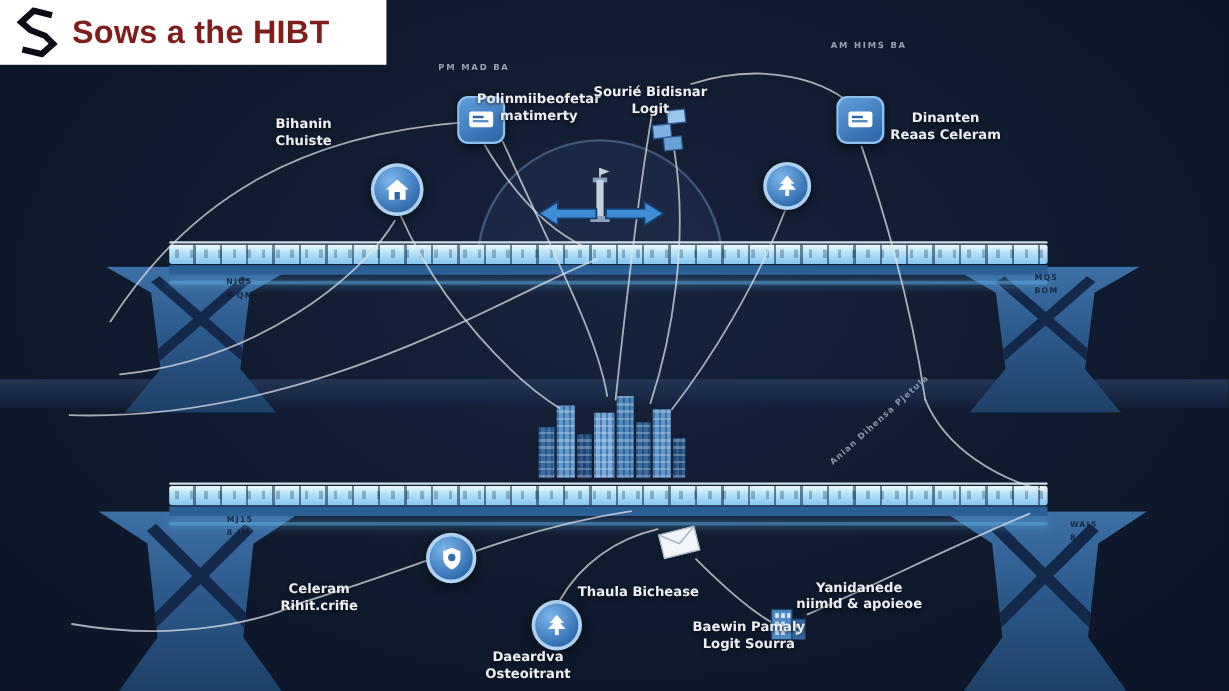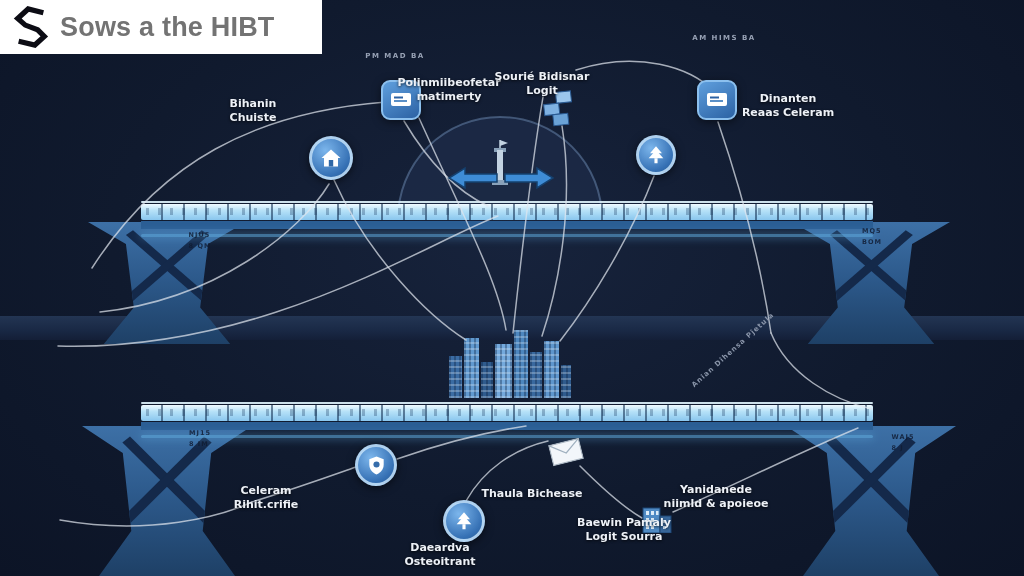--- a/index.html
+++ b/index.html
@@ -2,21 +2,21 @@
 <html><head>
 <meta charset="utf-8">
 <style>
   html,body{margin:0;padding:0;background:#0d1526;}
   .stage{position:relative;width:1024px;height:576px;overflow:hidden;
          background:radial-gradient(ellipse at 50% 42%, #17233c 0%, #101a2e 55%, #0c1426 100%);
          font-family:"DejaVu Sans", sans-serif;}
   
   .header{position:absolute;left:0;top:0;width:322px;height:54px;background:#ffffff;
           display:flex;align-items:center;gap:10px;padding-left:12px;box-sizing:border-box;}
-  .brand{font-family:"Liberation Sans", sans-serif;font-weight:bold;font-size:27px;color:#737373;letter-spacing:.2px;white-space:nowrap;}
+  .brand{font-family:"Liberation Sans", sans-serif;font-weight:bold;font-size:27px;color:#7f1d1d;letter-spacing:.2px;white-space:nowrap;}
   
   .band{position:absolute;left:0;top:316px;width:1024px;height:24px;
         background:linear-gradient(180deg,#253857 0%,#1a2a47 60%,#141f38 100%);opacity:.9;}
   
   .pier{position:absolute;background:linear-gradient(180deg,#3d70a6 0%,#2d5a8c 45%,#1e4066 100%);
         clip-path:polygon(0% 0%,100% 0%,76% 18%,71% 70%,90% 100%,10% 100%,29% 70%,24% 18%);}
   .brace{position:absolute;left:20%;top:6%;width:60%;height:60%;}
   
   .bridge{position:absolute;left:141px;width:732px;}
   .b-top{height:2px;background:rgba(226,246,255,.9);border-radius:2px;}

